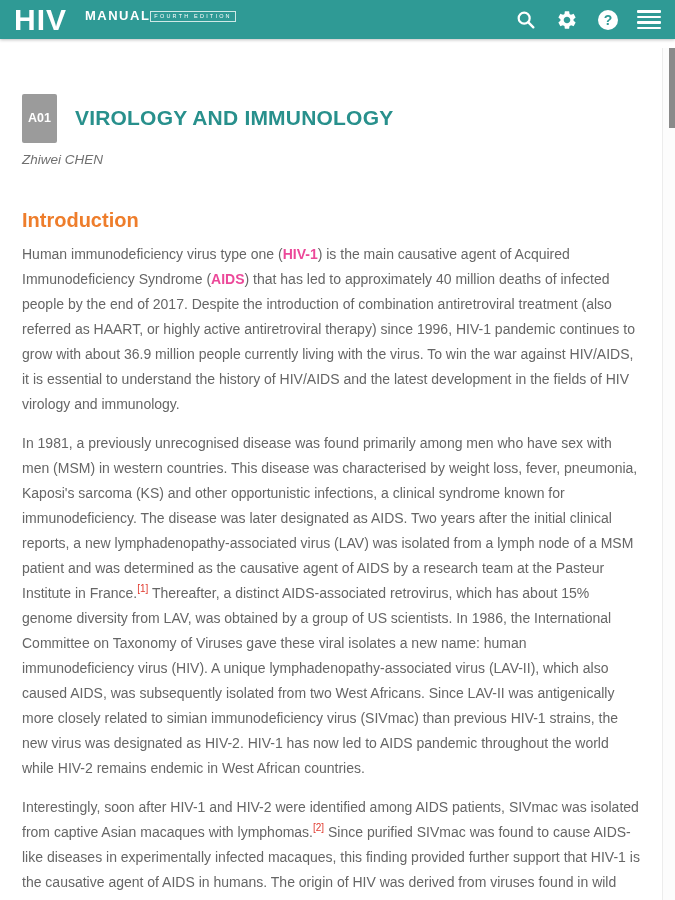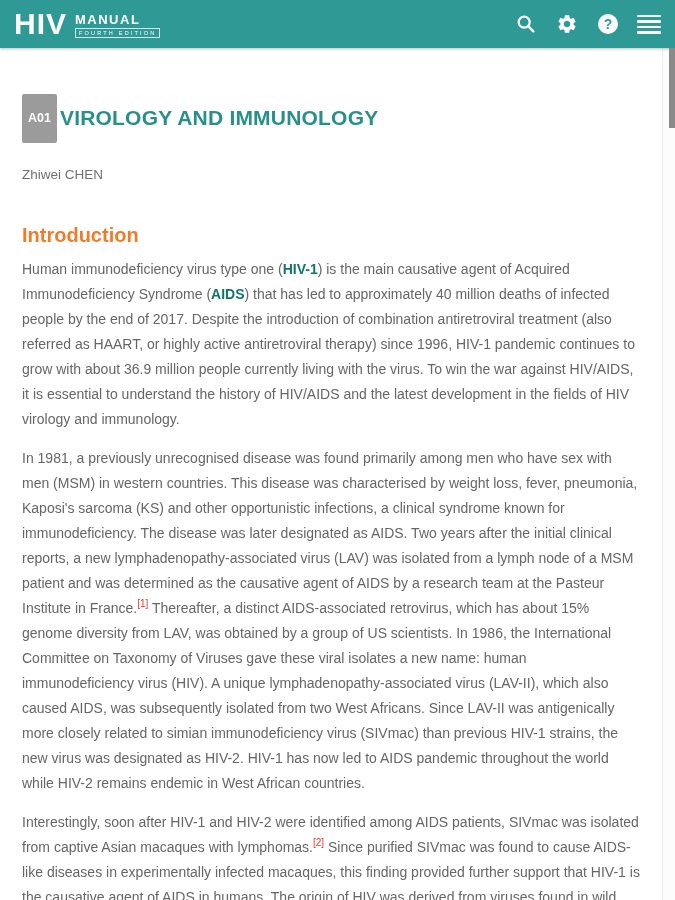--- a/index.html
+++ b/index.html
@@ -1,26 +1,26 @@
 <!DOCTYPE html>
 <html><head>
 <meta charset="utf-8">
 <style>
   * { margin:0; padding:0; box-sizing:border-box; }
   html,body { width:675px; height:900px; overflow:hidden; background:#ffffff;
               font-family:"Liberation Sans", sans-serif; }
   .app { position:relative; width:675px; height:900px; background:#fff; }
 
   
-  .header { position:absolute; top:0; left:0; width:675px; height:48px;
+  .header { position:absolute; top:0; left:0; width:675px; height:39px;
             background:#2f9a95; display:flex; align-items:center;
             padding:0 14px 0 14px; box-shadow:0 1px 3px rgba(0,0,0,.25); z-index:5; }
   .logo { display:flex; align-items:flex-start; cursor:pointer; }
   .logo-main { color:#fff; font-weight:900; font-size:30px; line-height:30px; letter-spacing:1px; }
-  .logo-stack { display:flex; flex-direction:column; margin-left:8px; margin-top:4px;justify-content:space-between; }
+  .logo-stack { display:flex; flex-direction:row; margin-left:18px; margin-top:4px;justify-content:space-between; }
   .logo-sub { color:#fff; font-weight:bold; font-size:13px; line-height:13px; letter-spacing:1.5px; }
   .logo-edition { color:#fff; font-size:5.5px; letter-spacing:2.2px; border:1px solid #cfe9e7;
                   padding:1px 3px; margin-top:2px; text-align:center; white-space:nowrap; }
   .header-spacer { flex:1; }
   .header-icons { display:flex; align-items:center; gap:17px; }
   .hicon { width:24px; height:24px; display:flex; align-items:center; justify-content:center; cursor:pointer; }
   .help-circle { width:20px; height:20px; border-radius:50%; background:#fff; color:#2f9a95;
                  font-weight:bold; font-size:14px; display:flex; align-items:center; justify-content:center; }
   .menu-bars { display:flex; flex-direction:column; gap:3px; width:24px; }
   .menu-bars span { display:block; height:2.5px; background:#fff; border-radius:1px; }
@@ -29,26 +29,26 @@
   .scroll-gutter { position:absolute; top:48px; right:0; bottom:0; width:13px;
                    background:#fcfcfc; border-left:1px solid #ececec; z-index:4; }
   .scroll-thumb { position:absolute; top:48px; right:0; width:6px; height:80px;
                   background:#8a8a8a; z-index:6; cursor:grab; }
 
   
   .content { position:absolute; top:48px; left:0; width:662px; height:852px;
              padding:46px 20px 0 22px; overflow:hidden; background:#fff; }
   .title-row { display:flex; align-items:center; }
   .badge { background:#9b9b9b; color:#fff; font-weight:bold; font-size:12.5px;
-           padding:18px 6px; border-radius:2px; margin-right:3px; line-height:1; }
+           padding:18px 6px; border-radius:2px; margin-right:18px; line-height:1; }
   .page-title { color:#28908c; font-weight:bold; font-size:21px; letter-spacing:0.2px; }
-  .author { color:#707070; font-size:13.5px; margin-top:24px; }
+  .author { color:#707070; font-size:13.5px; margin-top:9px;font-style:italic; }
   .section-heading { color:#ee7d2b; font-weight:bold; font-size:20px; margin-top:42px; margin-bottom:10px; }
   .para { color:#666666; font-size:14px; line-height:25px; margin:0 0 14px 0; }
-  .para strong { color:#0f766e; font-weight:bold; }
+  .para strong { color:#ec4899; font-weight:bold; }
   .para sup.ref { color:#e03a2f; font-size:10px; vertical-align:super; line-height:0; cursor:pointer; }
 </style>
 </head>
 <body>
 
 <div class="app">
 
   <div class="header">
     <div class="logo">
       <span class="logo-main">HIV</span>

